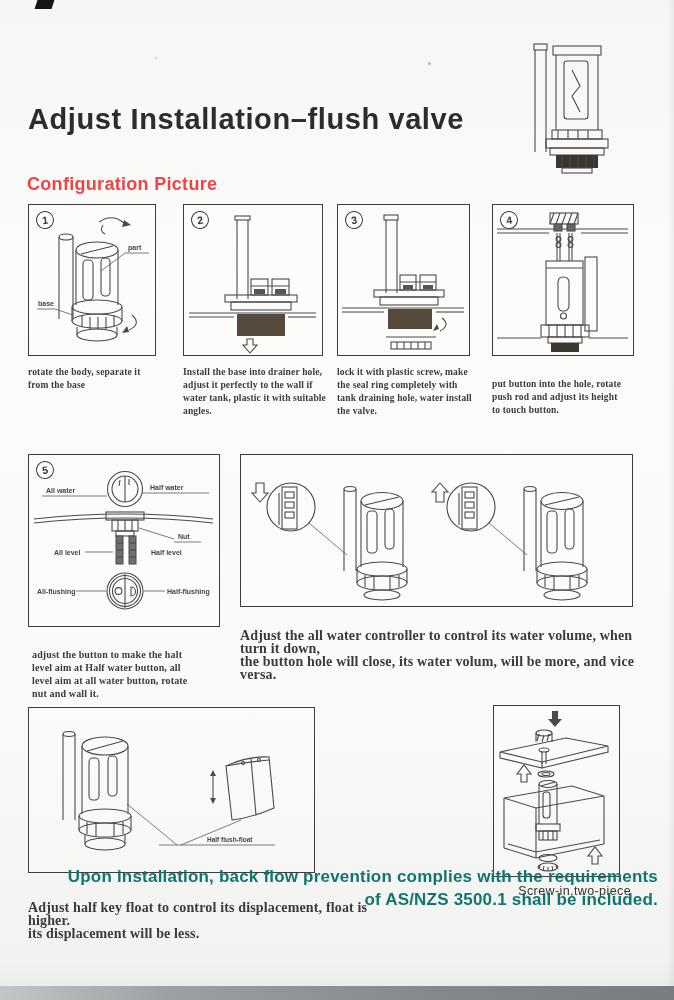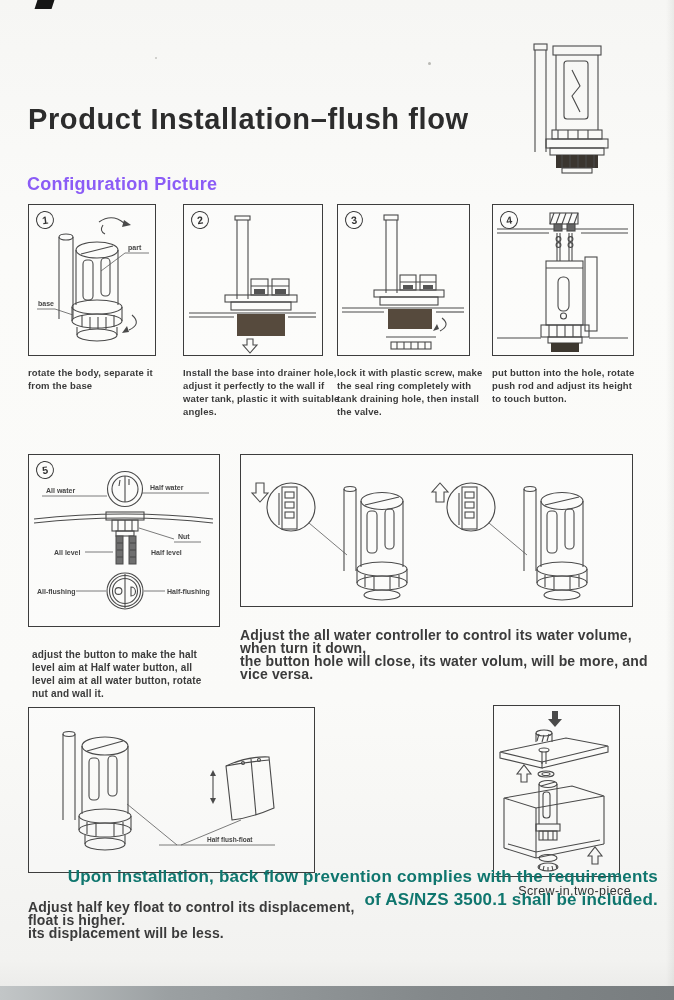--- a/index.html
+++ b/index.html
@@ -13,28 +13,28 @@
   .dust1{position:absolute;left:428px;top:62px;width:3px;height:3px;background:#b9b9b5;border-radius:50%;}
   .dust2{position:absolute;left:155px;top:57px;width:2px;height:2px;background:#c4c4c0;border-radius:50%;}
   .bottom-bar{position:absolute;left:0;top:986px;width:674px;height:14px;
     background:linear-gradient(90deg,#c2c6c7 0%,#9ba0a2 25%,#83888a 65%,#787d7f 100%);}
   .right-edge{position:absolute;right:0;top:0;width:8px;height:986px;
     background:linear-gradient(90deg,rgba(0,0,0,0) 0%,rgba(120,120,115,0.10) 100%);}
 
   .page-title{position:absolute;left:28px;top:103px;font-size:29px;font-weight:600;
     color:#2c2c2c;letter-spacing:0.6px;white-space:nowrap;}
   .section-title{position:absolute;left:27px;top:174px;font-size:18px;font-weight:600;
-    color:#8b5cf6;letter-spacing:0.3px;}
+    color:#ef4444;letter-spacing:0.3px;}
 
   .panel{position:absolute;border:1.5px solid #3d3d3d;background:rgba(255,255,255,0.25);box-sizing:border-box;}
   .pnum{position:absolute;left:7px;top:6px;width:16px;height:16px;border:1.4px solid #3c3c3c;
     border-radius:50%;font-size:10.5px;font-weight:600;line-height:16px;text-align:center;
     color:#333;transform:rotate(-8deg);}
   .caption{position:absolute;font-size:9.5px;line-height:13px;font-weight:600;color:#3b3b3b;
-    letter-spacing:0.15px;white-space:pre-line;}
+    letter-spacing:0.15px;white-space:pre-line;font-family:Liberation Serif, serif;}
   .caption.big{font-size:14px;}
   svg{position:absolute;left:0;top:0;}
   svg .ln{stroke:#4a4a4a;stroke-width:1.1;fill:none;}
   svg .thin{stroke:#5a5a5a;stroke-width:0.8;fill:none;}
   svg .filldark{fill:#4a4a4a;stroke:none;}
   svg text{font-family:"Liberation Sans",sans-serif;font-weight:600;fill:#454545;}
   .footer{position:absolute;left:28px;top:865px;width:630px;font-size:17px;font-weight:600;
     color:#0f766e;letter-spacing:0.2px;line-height:23px;white-space:pre-line;text-align:right;}
   .screw-caption{position:absolute;left:486px;top:884px;width:145px;text-align:right;
     font-size:12.5px;font-weight:400;color:#333;letter-spacing:0.4px;}
@@ -70,21 +70,21 @@
   <g class="ln">
       <line x1="42" y1="121" x2="42" y2="134"></line>
       <line x1="50" y1="121" x2="50" y2="134"></line>
     <line x1="58" y1="121" x2="58" y2="134"></line>
       <line x1="66" y1="121" x2="66" y2="134"></line>
       <line x1="74" y1="121" x2="74" y2="134"></line>
     <rect x="42" y="134" width="30" height="5"></rect>
     </g>
 </svg>
 
-<div class="page-title">Product Installation–flush flow</div>
+<div class="page-title">Adjust Installation–flush valve</div>
 <div class="section-title">Configuration Picture</div>
 
 <div class="panel" style="left:28px;top:204px;width:128px;height:152px">
   <span class="pnum">1</span>
   <svg width="125" height="149" viewBox="0 0 125 149">
     <g class="ln">
       <path d="M70 17 q13 -9 25 1"></path>
       <path d="M74 20 q-4 6 2 9"></path>
       <ellipse cx="37" cy="32" rx="7" ry="3"></ellipse>
       <line x1="30" y1="32" x2="30" y2="114"></line>
@@ -176,21 +176,21 @@
         <line x1="66" y1="137" x2="66" y2="144"></line>
       <line x1="73" y1="137" x2="73" y2="144"></line>
         <line x1="80" y1="137" x2="80" y2="144"></line>
       <line x1="87" y1="137" x2="87" y2="144"></line>
     </g>
     <polygon class="filldark" points="101,124 95,126 99,119"></polygon>
   </svg>
 </div>
 <div class="caption" style="left:337px;top:366px;width:156px">lock it with plastic screw, make
 the seal ring completely with
-tank draining hole, then install
+tank draining hole, water install
 the valve.</div>
 
 <div class="panel" style="left:492px;top:204px;width:142px;height:152px">
   <span class="pnum">4</span>
   <svg width="139" height="149" viewBox="0 0 139 149">
     <g class="ln">
       <line x1="4" y1="24" x2="135" y2="24"></line>
       <line x1="4" y1="28" x2="56" y2="28"></line>
         <line x1="88" y1="28" x2="135" y2="28"></line>
       <rect x="57" y="8" width="28" height="11"></rect>
@@ -220,21 +220,21 @@
       <line x1="72" y1="120" x2="72" y2="132"></line>
         <line x1="80" y1="120" x2="80" y2="132"></line>
         <line x1="88" y1="120" x2="88" y2="132"></line>
       <line x1="4" y1="133" x2="48" y2="133"></line>
         <line x1="96" y1="133" x2="135" y2="133"></line>
       <rect x="55" y="132" width="34" height="6"></rect>
     </g>
     <rect x="58" y="138" width="28" height="9" fill="#3d3830"></rect>
   </svg>
 </div>
-<div class="caption" style="left:492px;top:366px;width:158px">put button into the hole, rotate
+<div class="caption" style="left:492px;top:378px;width:158px">put button into the hole, rotate
 push rod and adjust its height
 to touch button.</div>
 
 <div class="panel" style="left:28px;top:454px;width:192px;height:173px">
   <span class="pnum">5</span>
   <svg width="189" height="170" viewBox="0 0 189 170">
     <g class="ln">
       <circle cx="96" cy="34" r="17.5"></circle>
         <circle cx="96" cy="34" r="13"></circle>
       <line x1="96" y1="21" x2="96" y2="47"></line>

